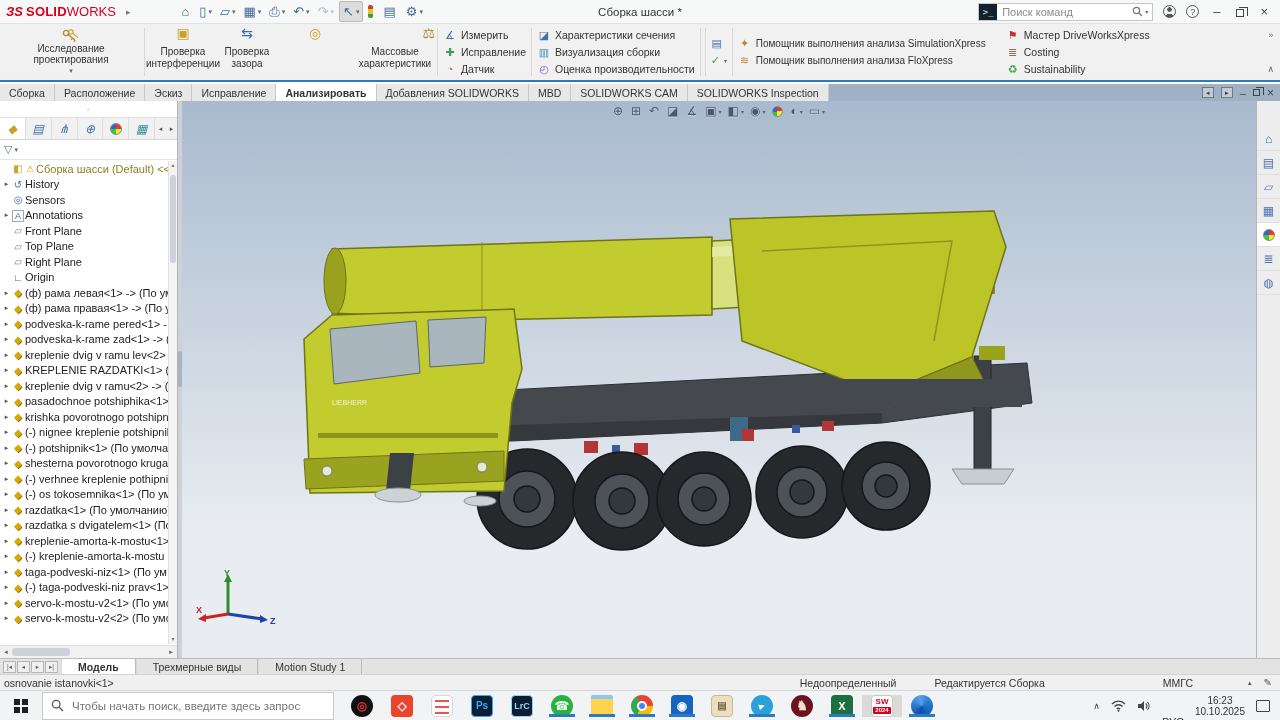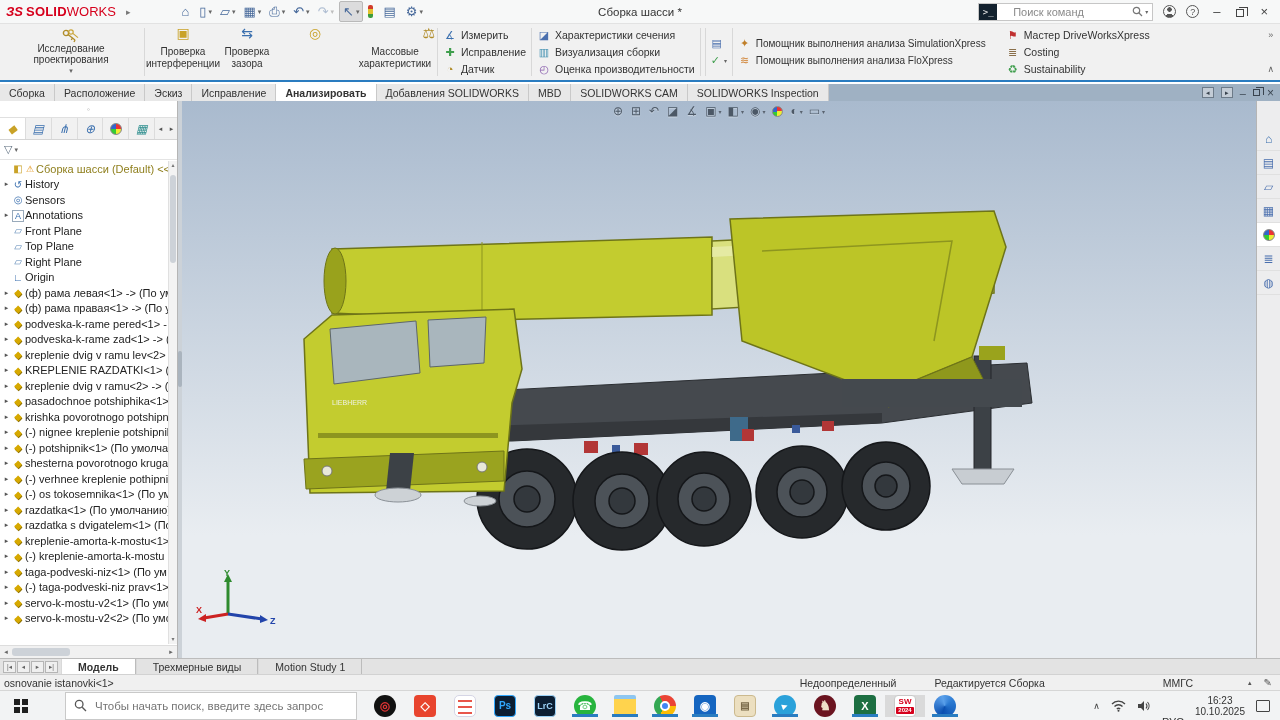--- a/index.html
+++ b/index.html
@@ -17,21 +17,21 @@
   .qat-btn { display:flex; align-items:center; padding:2px 3px; border-radius:2px; color:#3d6ea5; }
   .qat-btn .g { font-size:13px; font-style:normal; color:#46689a; }
   .qat-btn .c { font-size:7px; color:#666; margin-left:2px; font-style:normal; }
   .qat-btn.active { background:#dcdcdd; border:1px solid #b9b9b9; }
   .qat-btn.disabled { opacity:.4; }
   .traffic-g { width:5px; height:13px; border-radius:2px; background:linear-gradient(#d23c2a 33%,#e2c22e 33% 66%,#3d9c3d 66%); }
   .tb-title { position:absolute; left:0; right:0; text-align:center; font-size:11.5px; color:#333; pointer-events:none; }
   .tb-right { margin-left:auto; display:flex; align-items:center; gap:10px; padding-right:8px; z-index:2; }
   .searchbox { display:flex; align-items:center; width:175px; height:18px; border:1px solid #c6c6c6; background:#fff; }
   .search-prefix { width:18px; height:16px; background:#12212e; color:#e8e8e8; font-size:9px; display:flex; align-items:center; justify-content:center; font-family:"DejaVu Sans Mono",monospace; }
-  .search-ph { flex:1; color:#8a8a8a; font-size:11px; padding-left:16px; white-space:nowrap; overflow:hidden; }
+  .search-ph { flex:1; color:#8a8a8a; font-size:11px; padding-left:5px; white-space:nowrap; overflow:hidden; }
   .search-mag { display:flex; align-items:center; gap:2px; padding-right:4px; color:#666; }
   .icon-person { width:13px; height:13px; border:1.2px solid #555; border-radius:50%; background:radial-gradient(circle at 50% 32%,#555 2px,transparent 2.5px),radial-gradient(circle at 50% 115%,#555 4.6px,transparent 5px); }
   .icon-help { width:13px; height:13px; border:1.2px solid #555; border-radius:50%; color:#555; font-size:9px; display:flex; align-items:center; justify-content:center; }
   .win-btn { color:#444; font-size:13px; padding:0 4px; }
   .restore-g { position:relative; width:8px; height:8px; border:1px solid #444; margin:3px 2px 0 2px; background:var(--titlebar-bg); }
   .restore-g::before { content:""; position:absolute; top:-3px; left:2px; width:8px; height:8px; border:1px solid #444; border-bottom:none; border-left:none; }
 
   
   .ribbon { position:absolute; top:24px; left:0; width:1280px; height:58px; background:var(--ribbon-bg); border-bottom:2px solid var(--accent); display:flex; align-items:stretch; overflow:hidden; }
   .sep { width:1px; background:#d8d8d8; margin:4px 2px; }
@@ -161,21 +161,21 @@
   .sb-state { margin-left:auto; }
   .sb-mode { margin-left:38px; }
   .sb-units { margin-left:118px; }
   .sb-caret { margin-left:55px; font-size:7px; color:#555; }
   .sb-edit { margin-left:12px; margin-right:8px; color:#555; font-size:10px; }
 
   
   .taskbar { position:absolute; top:690px; left:0; width:1280px; height:30px; background:var(--taskbar-bg); border-top:1px solid #d6d6d6; display:flex; align-items:center; }
   .start { width:42px; height:30px; display:flex; align-items:center; justify-content:center; }
   .win-logo { width:14px; height:14px; background-color:#1f1f1f; background-image:linear-gradient(90deg,transparent 6px,var(--taskbar-bg) 6px 8px,transparent 8px),linear-gradient(0deg,transparent 6px,var(--taskbar-bg) 6px 8px,transparent 8px); }
-  .tsearch { width:292px; height:28px; background:#fff; border:1px solid #c9c9c9; display:flex; align-items:center; gap:8px; padding:0 8px;margin-left:23px; }
+  .tsearch { width:292px; height:28px; background:#fff; border:1px solid #c9c9c9; display:flex; align-items:center; gap:8px; padding:0 8px; }
   .tsearch input { border:none; outline:none; flex:1; font-size:11.5px; font-family:"Liberation Sans",sans-serif; color:#333; background:transparent; }
   .apps { display:flex; align-items:stretch; margin-left:8px; }
   .app { position:relative; width:40px; display:flex; align-items:center; justify-content:center; }
   .app .g { width:22px; height:22px; border-radius:4px; display:flex; flex-direction:column; align-items:center; justify-content:center; font-size:11px; font-weight:bold; font-style:normal; }
   .app .g2 { font-size:6px; background:#d6001c; color:#fff; padding:0 2px; border-radius:1px; line-height:7px; font-style:normal; }
   .app.running::after { content:""; position:absolute; left:7px; right:7px; bottom:0; height:3px; background:var(--accent); }
   .app.active { background:#dadada; }
   .app.redcircle .g { background:#111; border-radius:50%; color:#e03434; font-size:12px; }
   .app.reddiamond .g { background:#e8442e; color:#fff; font-size:12px; }
   .app.notes .g { background:#fff; border:1px solid #d5d5e5; border-radius:5px; background-image:repeating-linear-gradient(180deg,transparent 0 4px,#e8554a 4px 6px); background-size:14px 100%; background-position:center; background-repeat:no-repeat; }

